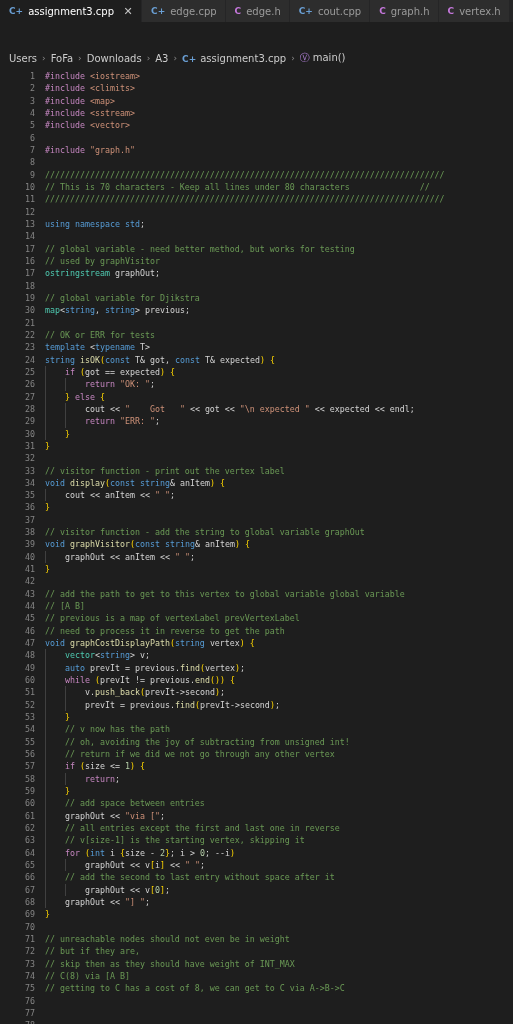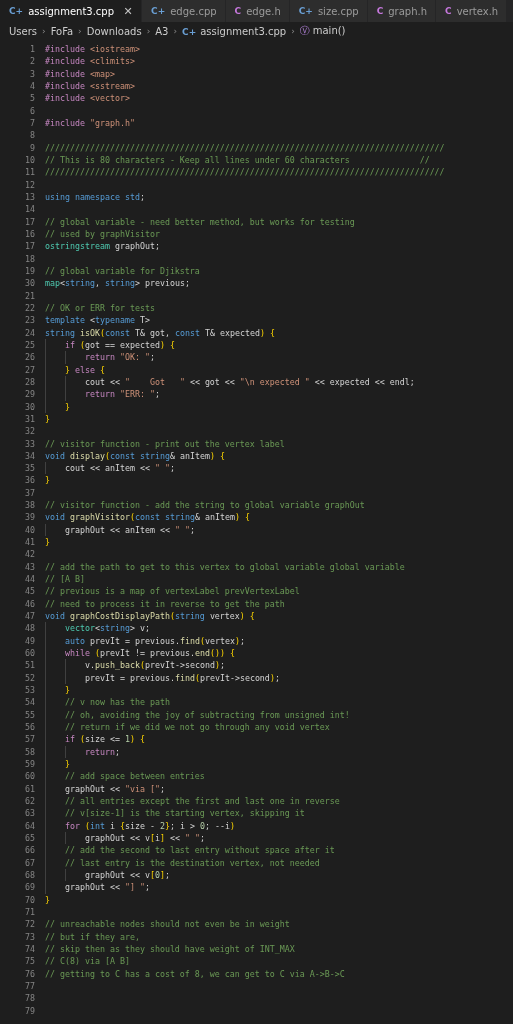--- a/index.html
+++ b/index.html
@@ -82,20 +82,21 @@
     min-height: 18px;
     background: #1e1e1e;
     display: flex;
     align-items: center;
     padding-left: 9px;
     font-size: 10px;
     color: #a9a9a9;
     font-family: "DejaVu Sans", sans-serif;
     gap: 0px;
     white-space: nowrap;
+    margin-top: 27px;
   }
   .crumb { color: #cccccc; }
   .crumb-sep {
     color: #8a8a8a;
     margin: 0 5px;
     font-size: 9px;
   }
   .crumb-icon {
     font-size: 9px;
     font-weight: bold;
@@ -184,21 +185,21 @@
       <div class="tab">
         <span class="file-icon icon-cpp">C+</span>
         <span class="tab-label">edge.cpp</span>
       </div>
       <div class="tab">
         <span class="file-icon icon-h">C</span>
         <span class="tab-label">edge.h</span>
       </div>
       <div class="tab">
         <span class="file-icon icon-cpp">C+</span>
-        <span class="tab-label">size.cpp</span>
+        <span class="tab-label">cout.cpp</span>
       </div>
       <div class="tab">
         <span class="file-icon icon-h">C</span>
         <span class="tab-label">graph.h</span>
       </div>
       <div class="tab">
         <span class="file-icon icon-h">C</span>
         <span class="tab-label">vertex.h</span>
       </div>
     </div>
@@ -302,21 +303,21 @@
     <div class="code" id="code">
         <div class="line"><span class="t-pp">#include</span> <span class="t-inc">&lt;iostream&gt;</span></div>
         <div class="line"><span class="t-pp">#include</span> <span class="t-inc">&lt;climits&gt;</span></div>
         <div class="line"><span class="t-pp">#include</span> <span class="t-inc">&lt;map&gt;</span></div>
         <div class="line"><span class="t-pp">#include</span> <span class="t-inc">&lt;sstream&gt;</span></div>
         <div class="line"><span class="t-pp">#include</span> <span class="t-inc">&lt;vector&gt;</span></div>
         <div class="line">&nbsp;</div>
         <div class="line"><span class="t-pp">#include</span> <span class="t-inc">"graph.h"</span></div>
         <div class="line">&nbsp;</div>
         <div class="line"><span class="t-com">////////////////////////////////////////////////////////////////////////////////</span></div>
-        <div class="line"><span class="t-com">// This is 80 characters - Keep all lines under 60 characters              //</span></div>
+        <div class="line"><span class="t-com">// This is 70 characters - Keep all lines under 80 characters              //</span></div>
         <div class="line"><span class="t-com">////////////////////////////////////////////////////////////////////////////////</span></div>
         <div class="line">&nbsp;</div>
         <div class="line"><span class="t-key">using</span> <span class="t-key">namespace</span> <span class="t-key">std</span>;</div>
         <div class="line">&nbsp;</div>
         <div class="line"><span class="t-com">// global variable - need better method, but works for testing</span></div>
         <div class="line"><span class="t-com">// used by graphVisitor</span></div>
         <div class="line"><span class="t-typ">ostringstream</span> <span class="t-pln">graphOut</span>;</div>
         <div class="line">&nbsp;</div>
         <div class="line"><span class="t-com">// global variable for Djikstra</span></div>
         <div class="line"><span class="t-typ">map</span>&lt;<span class="t-key">string</span>, <span class="t-key">string</span>&gt; <span class="t-pln">previous</span>;</div>
@@ -348,32 +349,31 @@
         <div class="line"><span class="t-com">// need to process it in reverse to get the path</span></div>
         <div class="line"><span class="t-key">void</span> <span class="t-fn">graphCostDisplayPath</span><span class="t-br1">(</span><span class="t-key">string</span> <span class="t-pln">vertex</span><span class="t-br1">)</span> <span class="t-br1">{</span></div>
         <div class="line"><span class="ig"></span>&nbsp;&nbsp;&nbsp;&nbsp;<span class="t-typ">vector</span>&lt;<span class="t-key">string</span>&gt; <span class="t-pln">v</span>;</div>
         <div class="line"><span class="ig"></span>&nbsp;&nbsp;&nbsp;&nbsp;<span class="t-key">auto</span> <span class="t-pln">prevIt</span> = <span class="t-pln">previous</span>.<span class="t-fn">find</span><span class="t-br1">(</span><span class="t-pln">vertex</span><span class="t-br1">)</span>;</div>
         <div class="line"><span class="ig"></span>&nbsp;&nbsp;&nbsp;&nbsp;<span class="t-kctl">while</span> <span class="t-br1">(</span><span class="t-pln">prevIt</span> != <span class="t-pln">previous</span>.<span class="t-fn">end</span><span class="t-br1">(</span><span class="t-br1">)</span><span class="t-br1">)</span> <span class="t-br1">{</span></div>
         <div class="line"><span class="ig"></span>&nbsp;&nbsp;&nbsp;&nbsp;<span class="ig"></span>&nbsp;&nbsp;&nbsp;&nbsp;<span class="t-pln">v</span>.<span class="t-fn">push_back</span><span class="t-br1">(</span><span class="t-pln">prevIt</span>-&gt;<span class="t-pln">second</span><span class="t-br1">)</span>;</div>
         <div class="line"><span class="ig"></span>&nbsp;&nbsp;&nbsp;&nbsp;<span class="ig"></span>&nbsp;&nbsp;&nbsp;&nbsp;<span class="t-pln">prevIt</span> = <span class="t-pln">previous</span>.<span class="t-fn">find</span><span class="t-br1">(</span><span class="t-pln">prevIt</span>-&gt;<span class="t-pln">second</span><span class="t-br1">)</span>;</div>
         <div class="line"><span class="ig"></span>&nbsp;&nbsp;&nbsp;&nbsp;<span class="t-br1">}</span></div>
         <div class="line"><span class="ig"></span>&nbsp;&nbsp;&nbsp;&nbsp;<span class="t-com">// v now has the path</span></div>
         <div class="line"><span class="ig"></span>&nbsp;&nbsp;&nbsp;&nbsp;<span class="t-com">// oh, avoiding the joy of subtracting from unsigned int!</span></div>
-        <div class="line"><span class="ig"></span>&nbsp;&nbsp;&nbsp;&nbsp;<span class="t-com">// return if we did we not go through any void vertex</span></div>
+        <div class="line"><span class="ig"></span>&nbsp;&nbsp;&nbsp;&nbsp;<span class="t-com">// return if we did we not go through any other vertex</span></div>
         <div class="line"><span class="ig"></span>&nbsp;&nbsp;&nbsp;&nbsp;<span class="t-kctl">if</span> <span class="t-br1">(</span><span class="t-pln">size</span> &lt;= <span class="t-num">1</span><span class="t-br1">)</span> <span class="t-br1">{</span></div>
         <div class="line"><span class="ig"></span>&nbsp;&nbsp;&nbsp;&nbsp;<span class="ig"></span>&nbsp;&nbsp;&nbsp;&nbsp;<span class="t-kctl">return</span>;</div>
         <div class="line"><span class="ig"></span>&nbsp;&nbsp;&nbsp;&nbsp;<span class="t-br1">}</span></div>
         <div class="line"><span class="ig"></span>&nbsp;&nbsp;&nbsp;&nbsp;<span class="t-com">// add space between entries</span></div>
         <div class="line"><span class="ig"></span>&nbsp;&nbsp;&nbsp;&nbsp;<span class="t-pln">graphOut</span> &lt;&lt; <span class="t-str">"via ["</span>;</div>
         <div class="line"><span class="ig"></span>&nbsp;&nbsp;&nbsp;&nbsp;<span class="t-com">// all entries except the first and last one in reverse</span></div>
         <div class="line"><span class="ig"></span>&nbsp;&nbsp;&nbsp;&nbsp;<span class="t-com">// v[size-1] is the starting vertex, skipping it</span></div>
         <div class="line"><span class="ig"></span>&nbsp;&nbsp;&nbsp;&nbsp;<span class="t-kctl">for</span> <span class="t-br1">(</span><span class="t-key">int</span> <span class="t-pln">i</span> <span class="t-br1">{</span><span class="t-pln">size</span> - <span class="t-num">2</span><span class="t-br1">}</span>; <span class="t-pln">i</span> &gt; <span class="t-num">0</span>; --<span class="t-pln">i</span><span class="t-br1">)</span></div>
         <div class="line"><span class="ig"></span>&nbsp;&nbsp;&nbsp;&nbsp;<span class="ig"></span>&nbsp;&nbsp;&nbsp;&nbsp;<span class="t-pln">graphOut</span> &lt;&lt; <span class="t-pln">v</span><span class="t-br1">[</span><span class="t-pln">i</span><span class="t-br1">]</span> &lt;&lt; <span class="t-str">" "</span>;</div>
         <div class="line"><span class="ig"></span>&nbsp;&nbsp;&nbsp;&nbsp;<span class="t-com">// add the second to last entry without space after it</span></div>
-        <div class="line"><span class="ig"></span>&nbsp;&nbsp;&nbsp;&nbsp;<span class="t-com">// last entry is the destination vertex, not needed</span></div>
         <div class="line"><span class="ig"></span>&nbsp;&nbsp;&nbsp;&nbsp;<span class="ig"></span>&nbsp;&nbsp;&nbsp;&nbsp;<span class="t-pln">graphOut</span> &lt;&lt; <span class="t-pln">v</span><span class="t-br1">[</span><span class="t-num">0</span><span class="t-br1">]</span>;</div>
         <div class="line"><span class="ig"></span>&nbsp;&nbsp;&nbsp;&nbsp;<span class="t-pln">graphOut</span> &lt;&lt; <span class="t-str">"] "</span>;</div>
         <div class="line"><span class="t-br1">}</span></div>
         <div class="line">&nbsp;</div>
         <div class="line"><span class="t-com">// unreachable nodes should not even be in weight</span></div>
         <div class="line"><span class="t-com">// but if they are,</span></div>
         <div class="line"><span class="t-com">// skip then as they should have weight of INT_MAX</span></div>
         <div class="line"><span class="t-com">// C(8) via [A B]</span></div>
         <div class="line"><span class="t-com">// getting to C has a cost of 8, we can get to C via A-&gt;B-&gt;C</span></div>
       </div>

